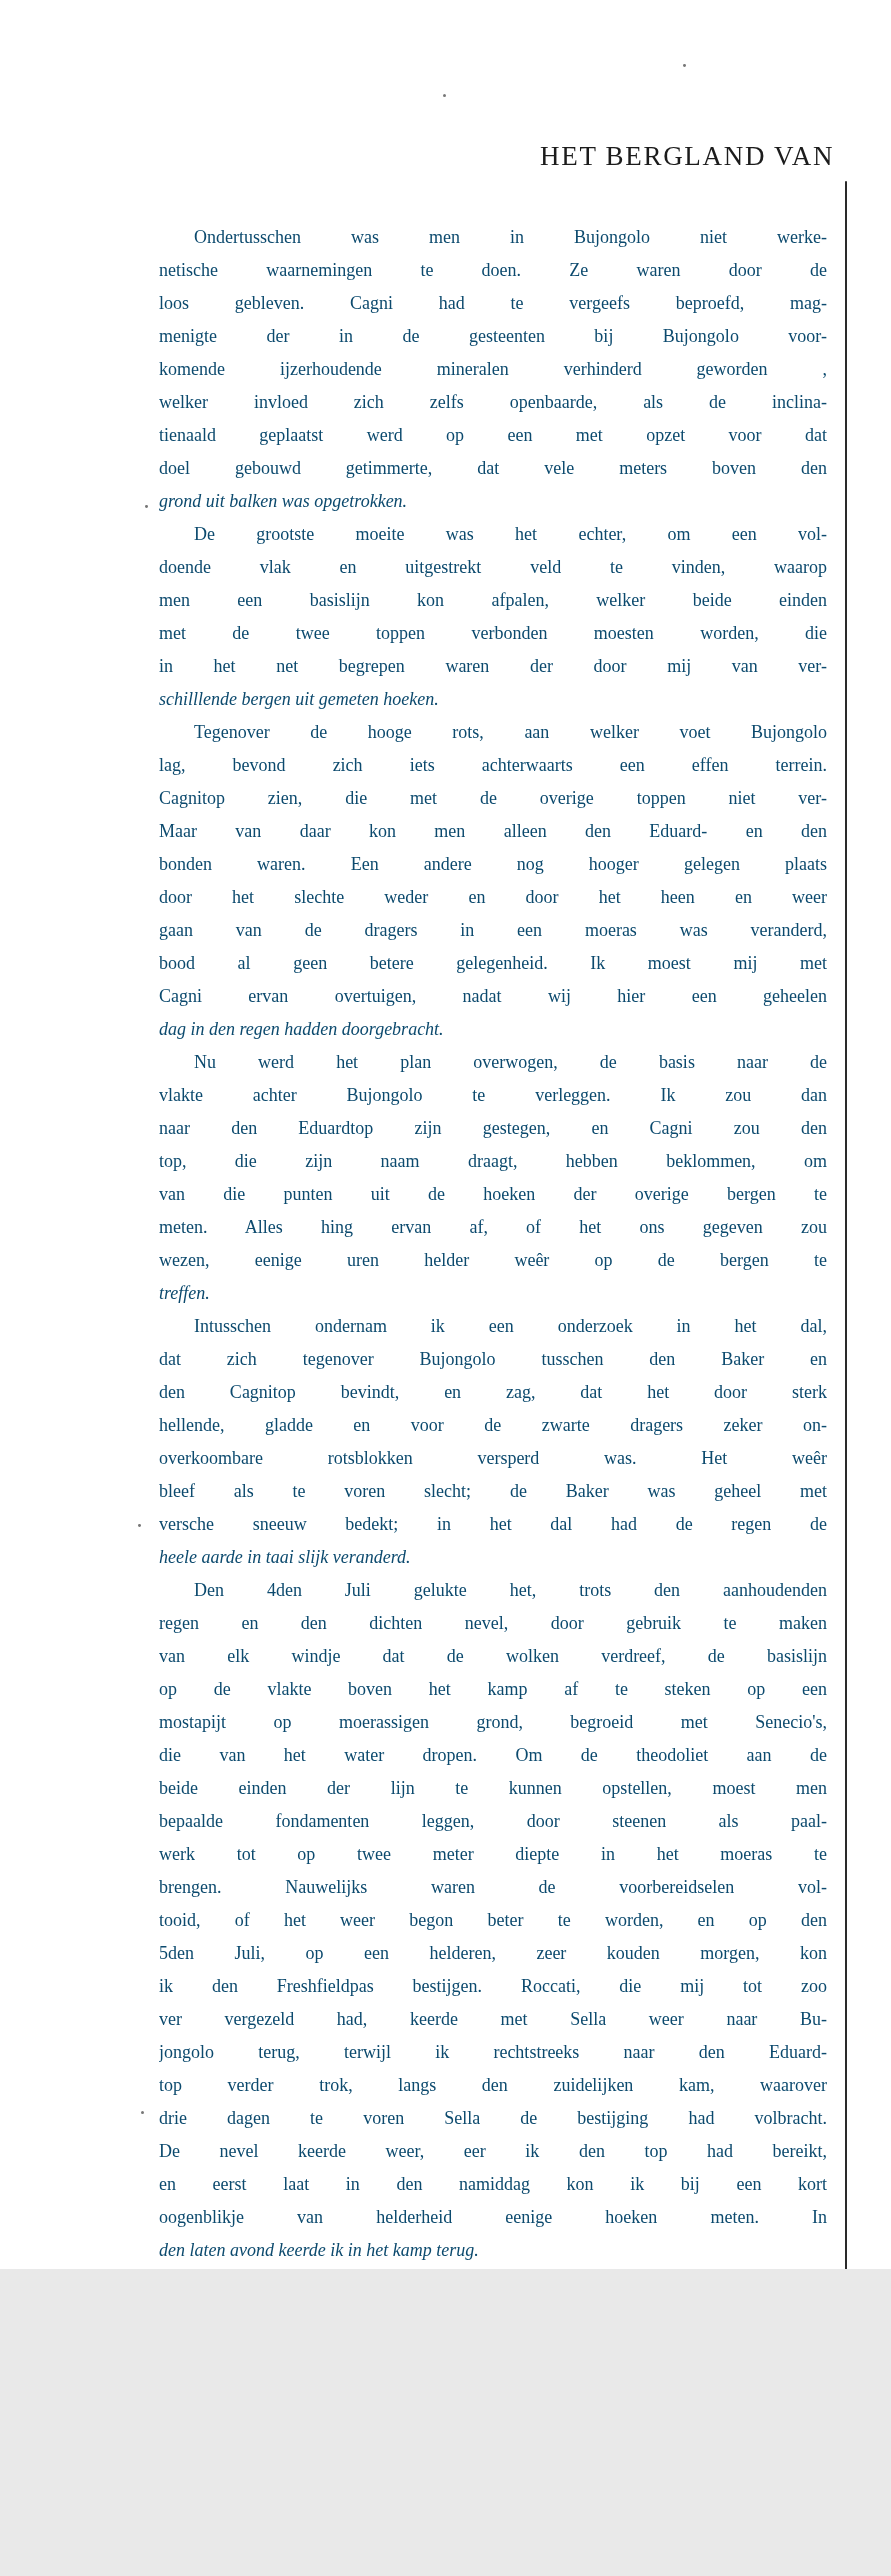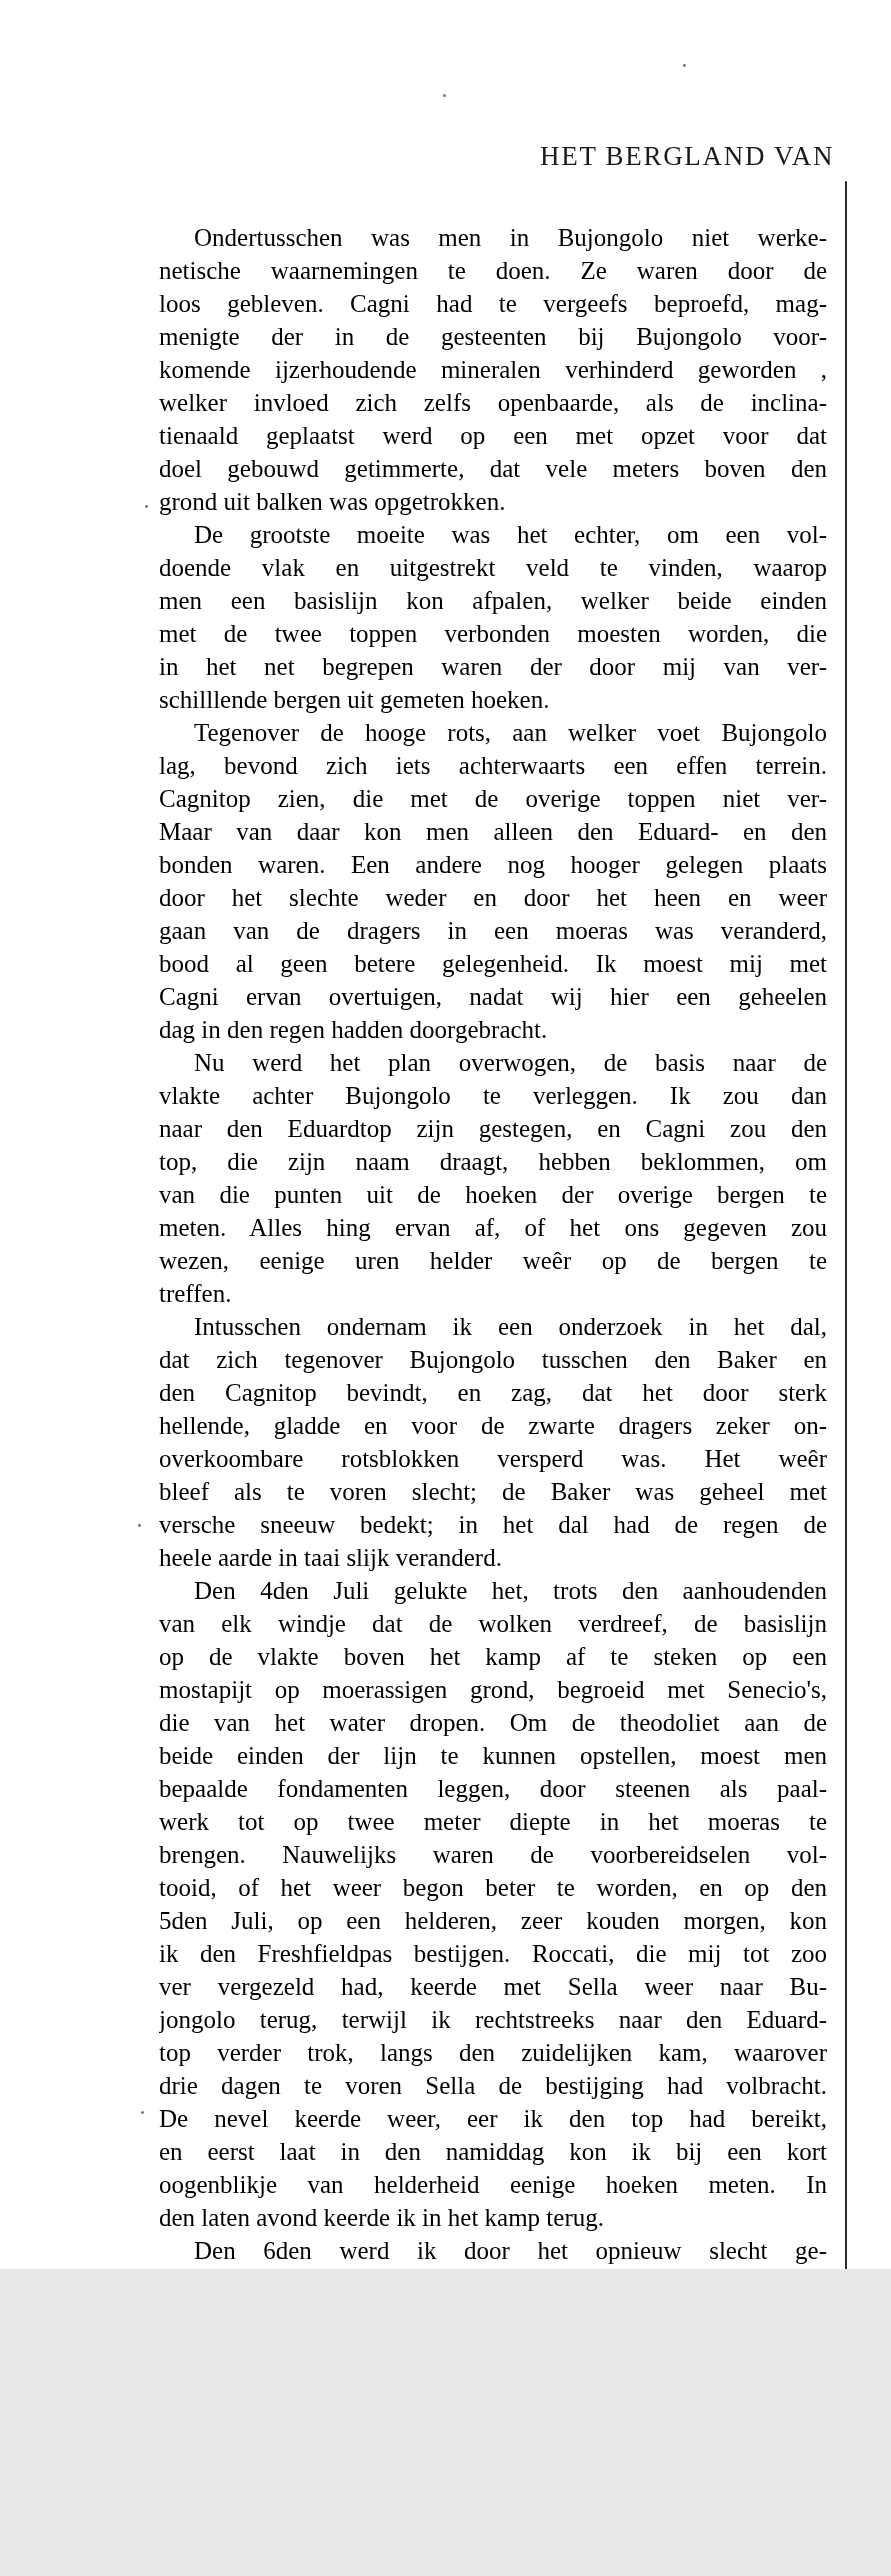--- a/index.html
+++ b/index.html
@@ -24,36 +24,37 @@
     font-size: 27px;
     letter-spacing: 1.7px;
     white-space: nowrap;
     color: #1c1c1c;
   }
   .text-block {
     position: absolute;
     top: 221px;
     left: 159px;
     width: 668px;
-    font-size: 25px;
+    font-size: 18px;
     line-height: 33px;
-    color: #000000;
+    color: #0c4a6e;
   }
   .line {
     text-align: justify;
     text-align-last: justify;
     height: 33px;
     overflow: hidden;
     white-space: normal;
   }
   .line.indent {
     text-indent: 35px;
   }
   .line.para-end {
     text-align-last: left;
+    font-style: italic;
   }
   .page-edge-line {
     position: absolute;
     left: 845px;
     top: 181px;
     width: 1.7px;
     height: 2115px;
     background: #2a2a2a;
     border-radius: 1.1px;
   }
@@ -107,20 +108,21 @@
       <div class="line para-end">treffen.</div>
       <div class="line indent">Intusschen ondernam ik een onderzoek in het dal,</div>
       <div class="line">dat zich tegenover Bujongolo tusschen den Baker en</div>
       <div class="line">den Cagnitop bevindt, en zag, dat het door sterk</div>
       <div class="line">hellende, gladde en voor de zwarte dragers zeker on-</div>
       <div class="line">overkoombare rotsblokken versperd was.  Het weêr</div>
       <div class="line">bleef als te voren slecht; de Baker was geheel met</div>
       <div class="line">versche sneeuw bedekt; in het dal had de regen de</div>
       <div class="line para-end">heele aarde in taai slijk veranderd.</div>
       <div class="line indent">Den 4den Juli gelukte het, trots den aanhoudenden</div>
+      <div class="line">regen en den dichten nevel, door gebruik te maken</div>
       <div class="line">van elk windje dat de wolken verdreef, de basislijn</div>
       <div class="line">op de vlakte boven het kamp af te steken op een</div>
       <div class="line">mostapijt op moerassigen grond, begroeid met Senecio's,</div>
       <div class="line">die van het water dropen. Om de theodoliet aan de</div>
       <div class="line">beide einden der lijn te kunnen opstellen, moest men</div>
       <div class="line">bepaalde fondamenten leggen, door steenen als paal-</div>
       <div class="line">werk tot op twee meter diepte in het moeras te</div>
       <div class="line">brengen.  Nauwelijks waren de voorbereidselen vol-</div>
       <div class="line">tooid, of het weer begon beter te worden, en op den</div>
       <div class="line">5den Juli, op een helderen, zeer kouden morgen, kon</div>

